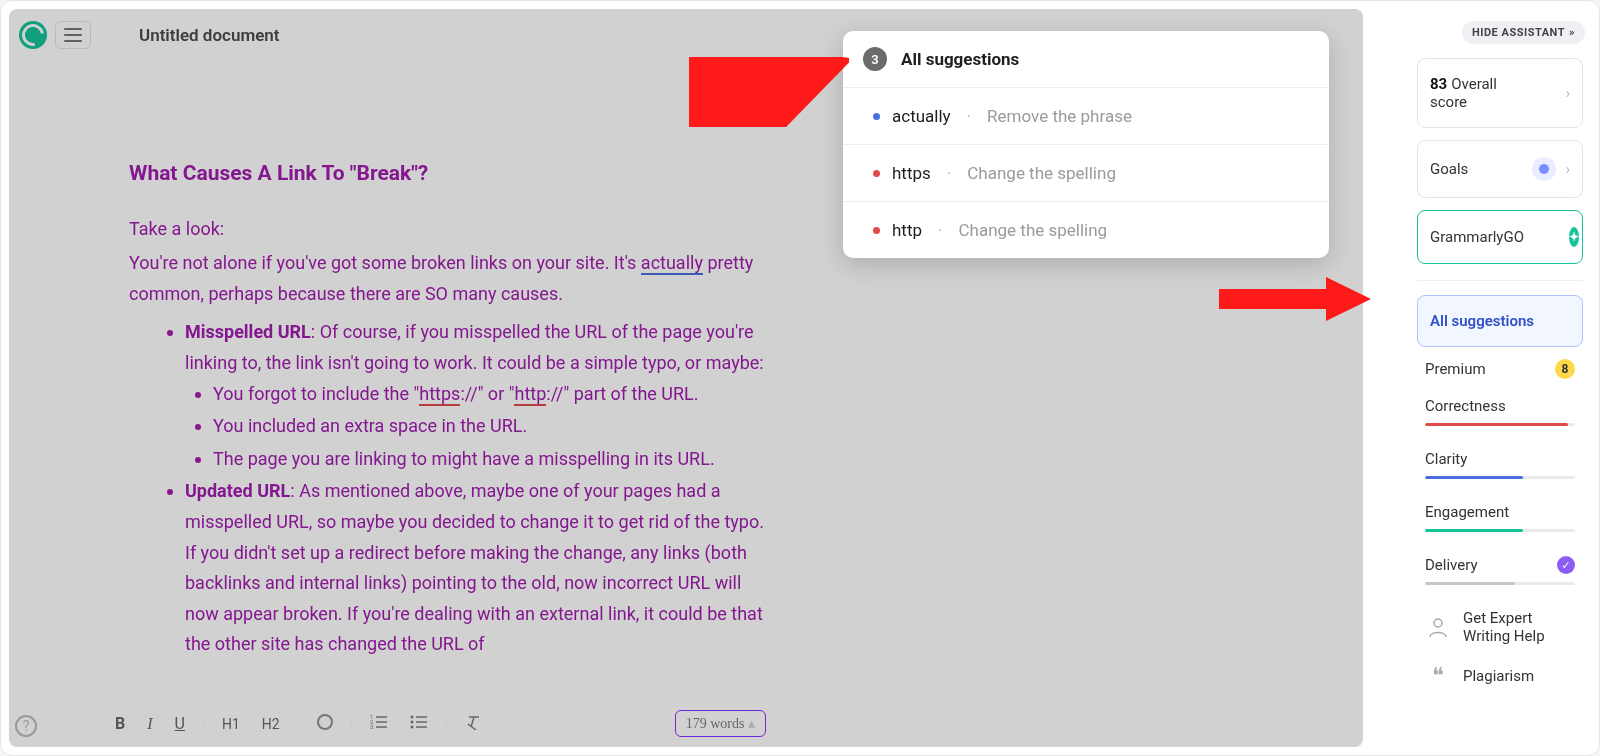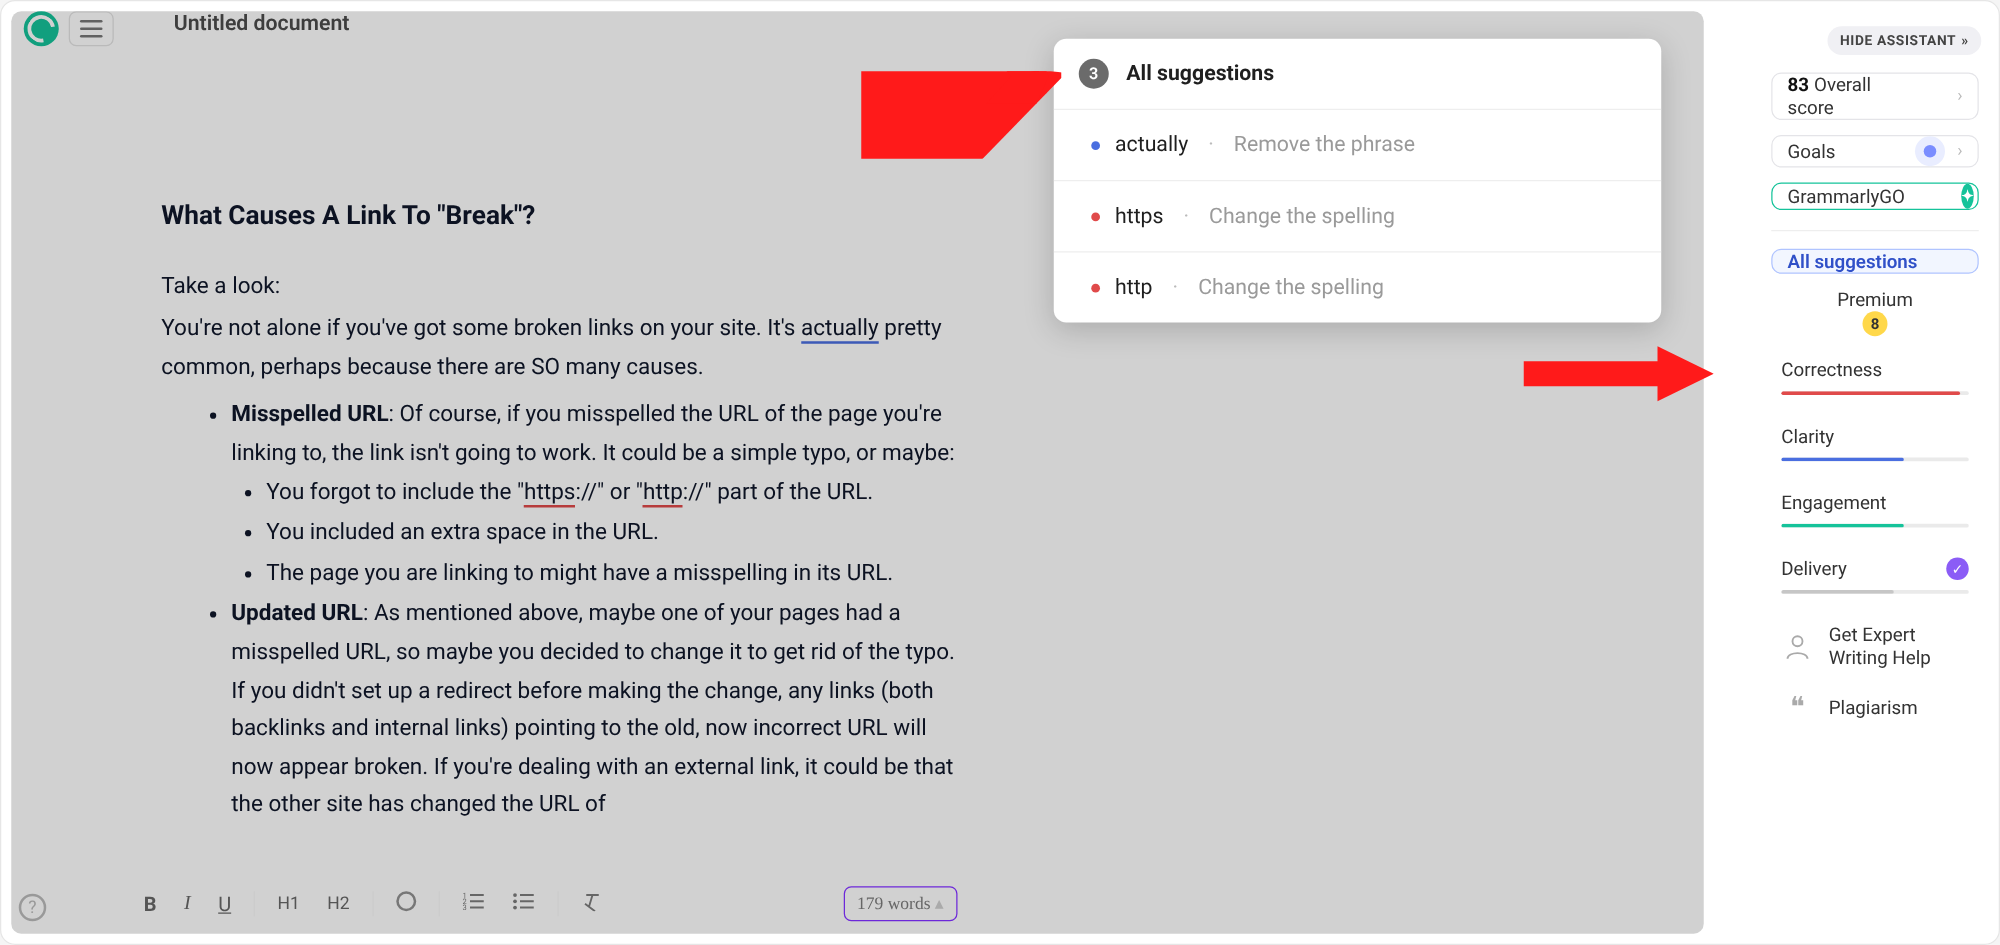--- a/index.html
+++ b/index.html
@@ -1,28 +1,28 @@
 <!DOCTYPE html>
 <html><head>
 <meta charset="utf-8">
 <style>
 * { box-sizing: border-box; margin:0; padding:0; }
 html,body { width:1600px; height:756px; font-family: -apple-system, BlinkMacSystemFont, "Segoe UI", Roboto, sans-serif; overflow:hidden; background:#f5f5f5; }
 .frame { position:relative; width:1600px; height:756px; background:#fff; border-radius:12px; overflow:hidden; border:1px solid #e6e6e6;}
 .editor-area { position:absolute; left:8px; top:8px; right:236px; bottom:8px; background:#ffffff; border-radius:8px; }
 .overlay-dim { position:absolute; left:8px; top:8px; right:236px; bottom:8px; background:rgba(0,0,0,0.18); border-radius:8px; pointer-events:none; }
 
-.topbar { position:absolute; left:8px; top:8px; right:236px; height:52px; display:flex; padding:0 10px; }
+.topbar { position:absolute; left:8px; top:8px; right:236px; height:52px; display:flex; align-items:center; padding:0 10px; }
 .logo-badge { width:28px; height:28px; border-radius:50%; background:#15c39a; display:flex; align-items:center; justify-content:center; margin-right:8px; }
 .logo-badge::after { content:""; width:16px; height:16px; border:3px solid #fff; border-radius:50%; border-right-color:transparent; transform:rotate(35deg);}
 .menu-btn { width:36px; height:28px; border:1px solid #e3e3e3; border-radius:6px; display:flex; flex-direction:column; justify-content:center; gap:4px; padding:0 8px; background:#fff; position:relative;}
 .menu-btn span { height:2px; background:#777; border-radius:1px; width:100%;}
 .doc-title { margin-left:48px; font-size:17px; font-weight:600; color:#4c4c4c; }
 
-.doc-body { position:absolute; left:128px; top:155px; width:640px; color:#0f172a; font-size:18px; line-height:1.7; }
+.doc-body { position:absolute; left:128px; top:155px; width:640px; color:#a21caf; font-size:18px; line-height:1.7; }
 .doc-body h2 { font-size:21px; font-weight:700; margin-bottom:22px; }
 .doc-body p { margin-bottom:4px; }
 .doc-body ul { margin-left:56px; margin-top:8px; list-style:disc; }
 .doc-body ul ul { margin-left:28px; margin-top:0; }
 .doc-body li { margin-bottom:2px; }
 .u-blue { border-bottom:2px solid #4a6ee0; }
 .u-red { border-bottom:2px solid #e04a4a; }
 
 .bottom-toolbar { position:absolute; left:110px; bottom:18px; display:flex; align-items:center; gap:14px; color:#555; font-size:16px; }
 .bottom-toolbar .sep { width:1px; height:20px; background:#ccc; }
@@ -46,30 +46,30 @@
 .dot { width:7px; height:7px; border-radius:50%; flex-shrink:0;}
 .dot-blue { background:#4a6ee0;}
 .dot-red { background:#e04a4a;}
 .sg-word { color:#1f1f1f; }
 .sg-sep { color:#bbb; margin:0 4px;}
 .sg-hint { color:#9a9a9a;}
 
 
 .right-panel { position:absolute; right:6px; top:10px; width:186px; bottom:10px; background:#fff; display:flex; flex-direction:column; align-items:stretch; padding:6px 0; }
 .hide-btn { align-self:flex-end; margin:4px 8px 14px 0; background:#f0f0f4; border-radius:14px; padding:5px 10px; font-size:11px; font-weight:700; letter-spacing:0.5px; color:#444; display:flex; align-items:center; gap:4px; cursor:pointer;}
-.panel-card { border:1px solid #e4e4e8; border-radius:8px; margin:0 10px 12px 10px; padding:0 12px; font-size:15px; color:#333; display:flex; align-items:center; justify-content:space-between; cursor:pointer; position:relative;gap:45px;}
+.panel-card { border:1px solid #e4e4e8; border-radius:8px; margin:0 10px 12px 10px; padding:16px 12px; font-size:15px; color:#333; display:flex; align-items:center; justify-content:space-between; cursor:pointer; position:relative;gap:45px;}
 .panel-card .chev { color:#bbb; font-size:14px;}
 .panel-card strong { font-weight:700; color:#111; margin-right:4px;}
 .goal-dot { width:24px; height:24px; border-radius:50%; background:#e9edff; display:flex; align-items:center; justify-content:center;}
 .goal-dot::after { content:""; width:10px; height:10px; border-radius:50%; background:#7a8dff;}
 .grammarly-go { border:1.5px solid #15c39a; }
 .go-icon { width:20px; height:20px; background:#15c39a; border-radius:50%; display:flex; align-items:center; justify-content:center; color:#fff; font-size:12px; font-weight:700;}
 .divider-thin { height:1px; background:#eee; margin:4px 10px 14px 10px;}
 .all-sugg { border:1.5px solid #b0c4ff; background:#f2f6ff; color:#3050c8; font-weight:600;}
-.premium-row { margin:0 18px 18px 18px; display:flex; align-items:center; justify-content:space-between; font-size:15px; color:#333;flex-direction:column;}
+.premium-row { margin:0 18px 18px 18px; display:flex; align-items:center; justify-content:space-between; font-size:15px; color:#333;}
 .prem-badge { width:20px; height:20px; border-radius:50%; background:#ffd84a; color:#333; font-size:12px; font-weight:700; display:flex; align-items:center; justify-content:center;}
 .cat { margin:0 18px 24px 18px; font-size:15px; color:#333; position:relative;}
 .cat-bar { height:3px; background:#eaeaea; border-radius:2px; margin-top:8px; position:relative; overflow:hidden;}
 .cat-bar-fill { height:100%; border-radius:2px;}
 .cat-correct .cat-bar-fill{ background:#e04a4a; width:95%;}
 .cat-clarity .cat-bar-fill{ background:#4a6ee0; width:65%;}
 .cat-engage .cat-bar-fill{ background:#15c39a; width:65%;}
 .cat-deliv  .cat-bar-fill{ background:#c6c6c6; width:60%;}
 .deliv-check { position:absolute; right:0; top:0; width:18px; height:18px; border-radius:50%; background:#8b5cf6; display:flex; align-items:center; justify-content:center; color:#fff; font-size:11px;}
 .svc-row { display:flex; align-items:center; gap:12px; margin:0 18px 18px 18px; font-size:15px; color:#333; cursor:pointer;}

